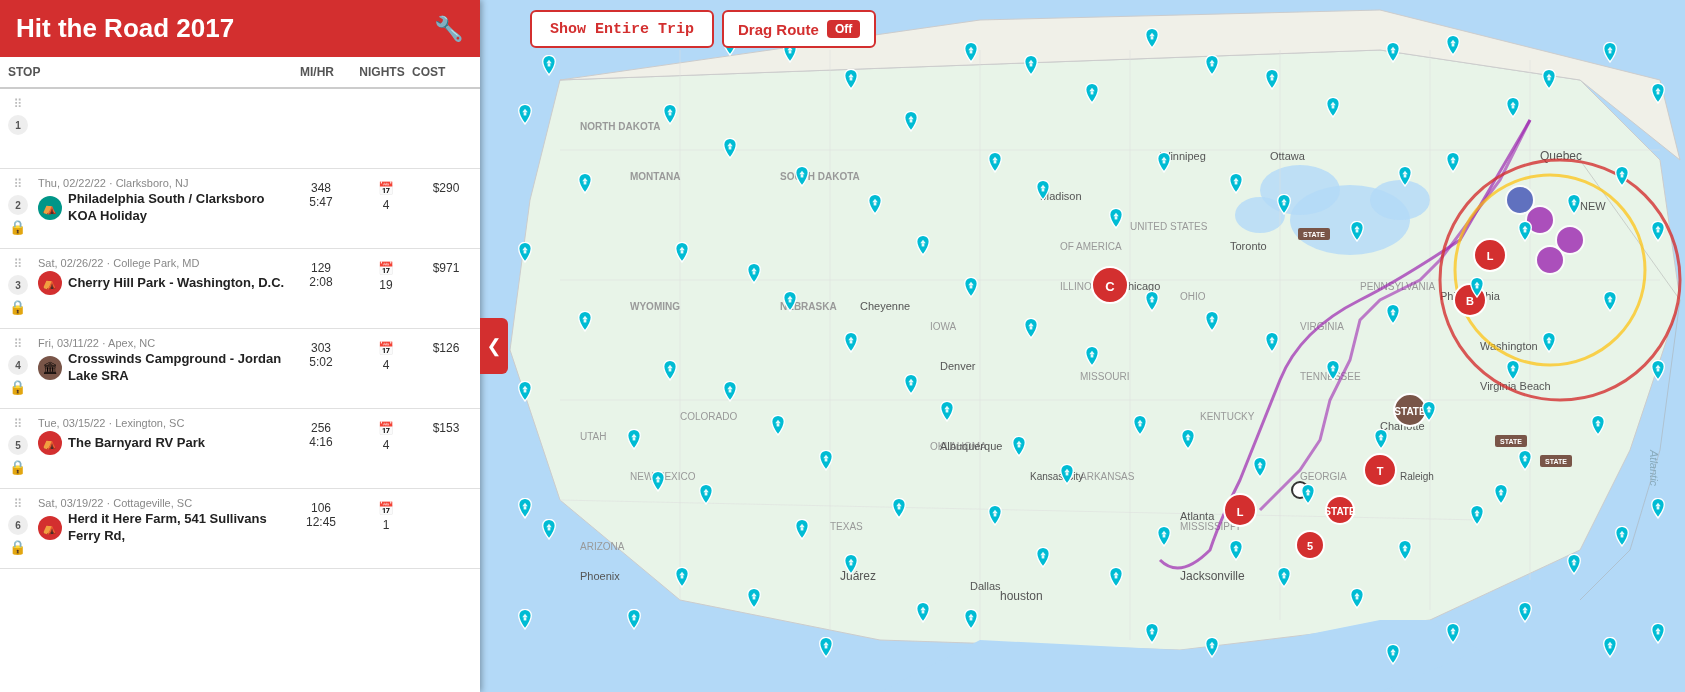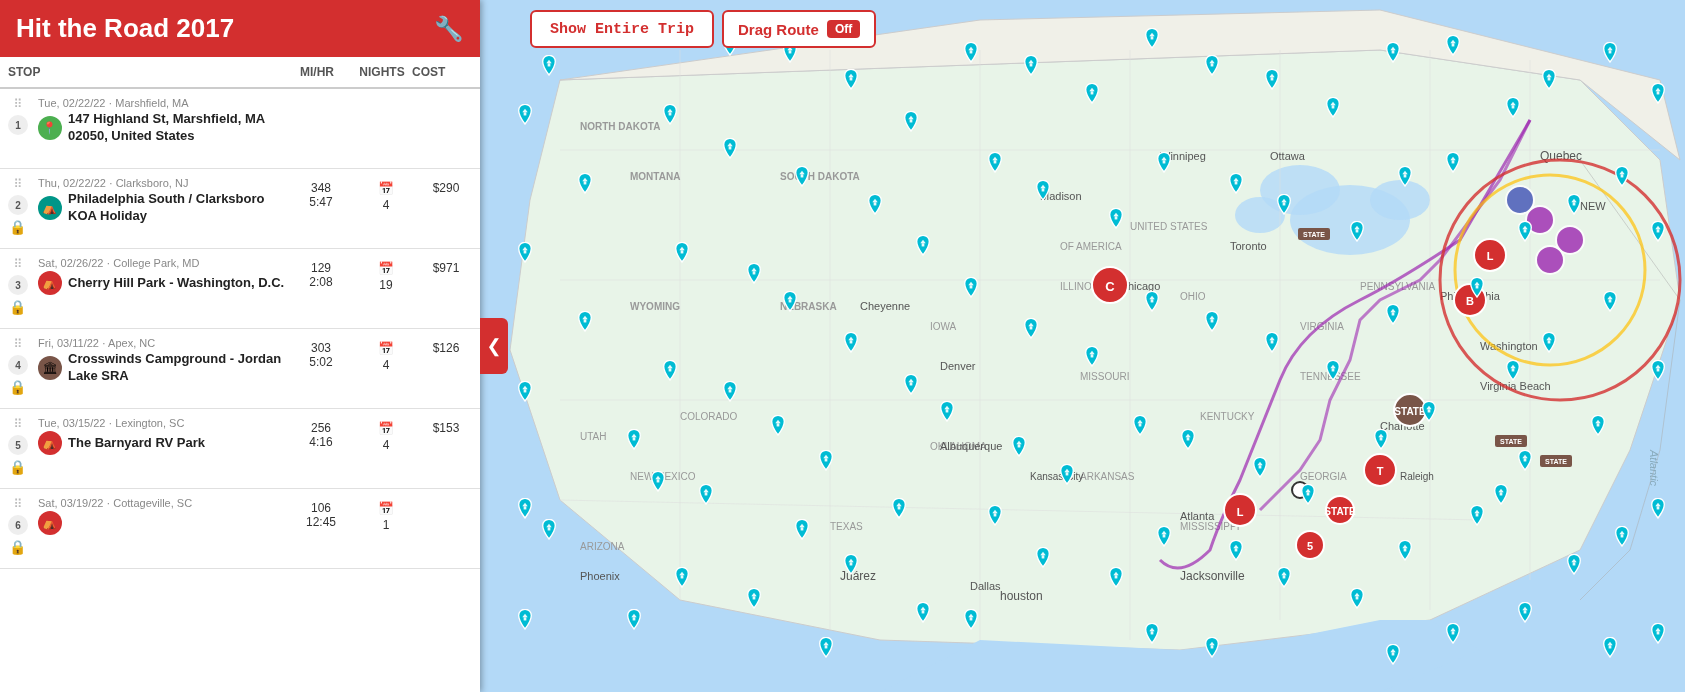--- a/index.html
+++ b/index.html
@@ -281,27 +281,20 @@
   </div>
 
   <div id="stops-list">
 
   <div class="stop-row">
       <div class="stop-main">
         <div class="stop-left">
           <span class="drag-handle">⠿</span>
           <span class="stop-num">1</span>
 
-        </div>
-        <div class="stop-content">
-          <div class="stop-date">Tue, 02/22/22 · Marshfield, MA</div>
-          <div class="stop-icon-name">
-            <span class="campsite-icon" style="background:#4caf50">📍</span>
-            <span class="stop-name">147 Highland St, Marshfield, MA 02050, United States</span>
-          </div>
         </div>
       </div>
       <div class="stop-mihr"></div>
       <div class="stop-nights">
         
       </div>
       <div class="stop-cost"></div>
     </div>
       <div class="stop-row">
       <div class="stop-main">
@@ -395,20 +388,21 @@
       <div class="stop-main">
         <div class="stop-left">
           <span class="drag-handle">⠿</span>
           <span class="stop-num">6</span>
           <span class="lock-icon">🔒</span>
         </div>
         <div class="stop-content">
           <div class="stop-date">Sat, 03/19/22 · Cottageville, SC</div>
           <div class="stop-icon-name">
             <span class="campsite-icon" style="background:#d32f2f">⛺</span>
+            <span class="stop-name">Herd it Here Farm, 541 Sullivans Ferry Rd,</span>
           </div>
         </div>
       </div>
       <div class="stop-mihr"><span>106</span><br><span>12:45</span></div>
       <div class="stop-nights">
         <span class="calendar-icon">📅</span>
           <span>1</span>
       </div>
       <div class="stop-cost"></div>
     </div>

